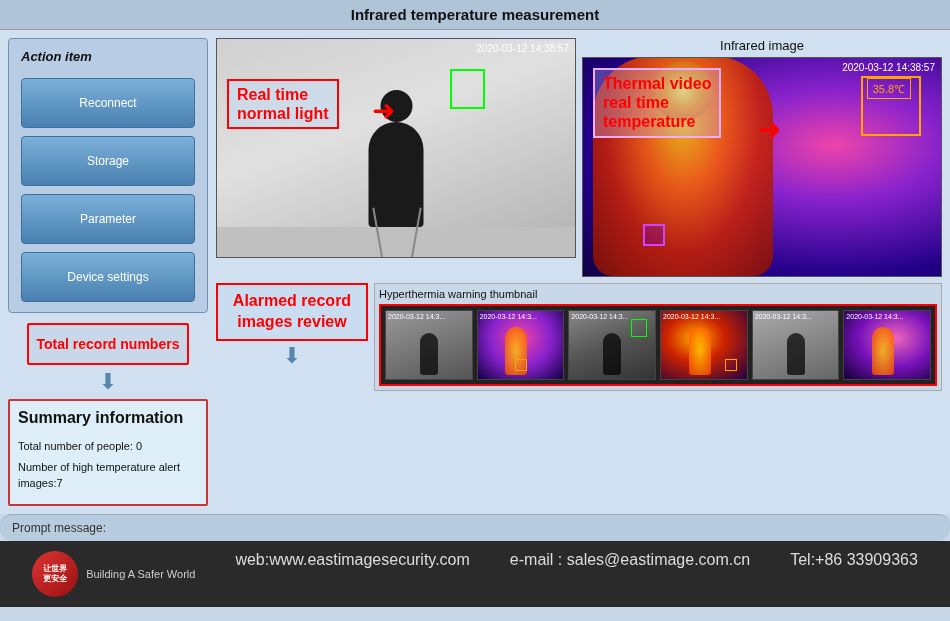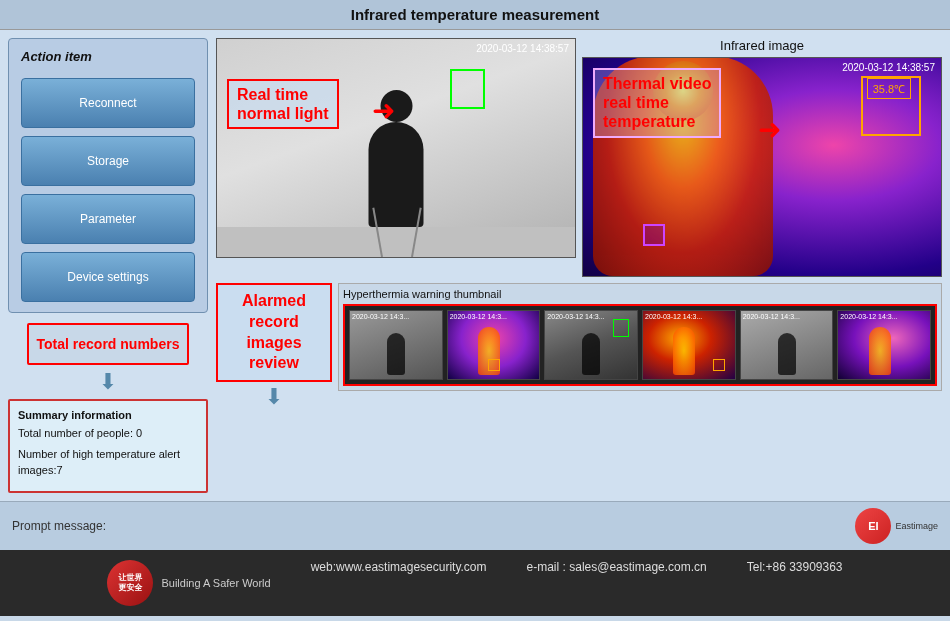--- a/index.html
+++ b/index.html
@@ -85,24 +85,24 @@
 
     .summary-box {
       border: 2px solid #cc3333;
       background: #ddeef8;
       padding: 8px 8px;
       margin-top: 4px;
       border-radius: 2px;
     }
 
     .summary-title {
-      font-size: 11px;
+      font-size: 16px;
       font-weight: bold;
       color: #111;
-      margin-bottom: 4px;
+      margin-bottom: 11px;
     }
 
     .summary-text {
       font-size: 11px;
       color: #111;
       margin-bottom: 4px;
       line-height: 1.5;
     }
 
     
@@ -344,21 +344,21 @@
 
     
     .alarmed-and-thumbs {
       display: flex;
       flex-direction: row;
       gap: 6px;
       align-items: flex-start;
     }
 
     .alarmed-side {
-      width: 116px;
+      width: 152px;
       flex-shrink: 0;
     }
 
     .alarmed-down-arrow {
       text-align: center;
       font-size: 22px;
       color: #5588aa;
       margin-top: 2px;
     }
 
@@ -369,20 +369,21 @@
     
     .prompt-bar {
       background: #b8cce0;
       border-top: 1px solid #99aabb;
       padding: 6px 12px;
       font-size: 12px;
       color: #333;
       display: flex;
       align-items: center;
       justify-content: space-between;
+      border-radius: 12px;
     }
 
     .prompt-logo {
       display: flex;
       align-items: center;
       gap: 4px;
     }
 
     .logo-circle {
       width: 36px;
@@ -431,21 +432,21 @@
     }
 
     .footer-logo-inner {
       color: white;
       font-size: 8px;
       font-weight: bold;
       text-align: center;
       line-height: 1.2;
     }
 
-    .footer-text { color: #ddd; font-size: 12px; }
+    .footer-text { color: #ddd; font-size: 16px; }
 
     .record-down-section {
       display: flex;
       flex-direction: column;
       align-items: center;
     }
   </style>
 </head>
 <body>
 
@@ -580,26 +581,20 @@
           </div>
         </div>
       </div>
     </div>
 
   </div>
 </div>
 
 <div class="prompt-bar">
   <span>Prompt message:</span>
-  <div class="prompt-logo">
-    <div class="logo-circle">EI</div>
-    <div>
-      <div class="logo-text-small">Eastimage</div>
-    </div>
-  </div>
 </div>
 
 <div class="footer">
   <div class="footer-logo">
     <div class="footer-logo-circle">
       <div class="footer-logo-inner">让世界<br>更安全</div>
     </div>
     <div>
       <div style="font-size:11px;color:#ccc;">Building A Safer World</div>
     </div>

